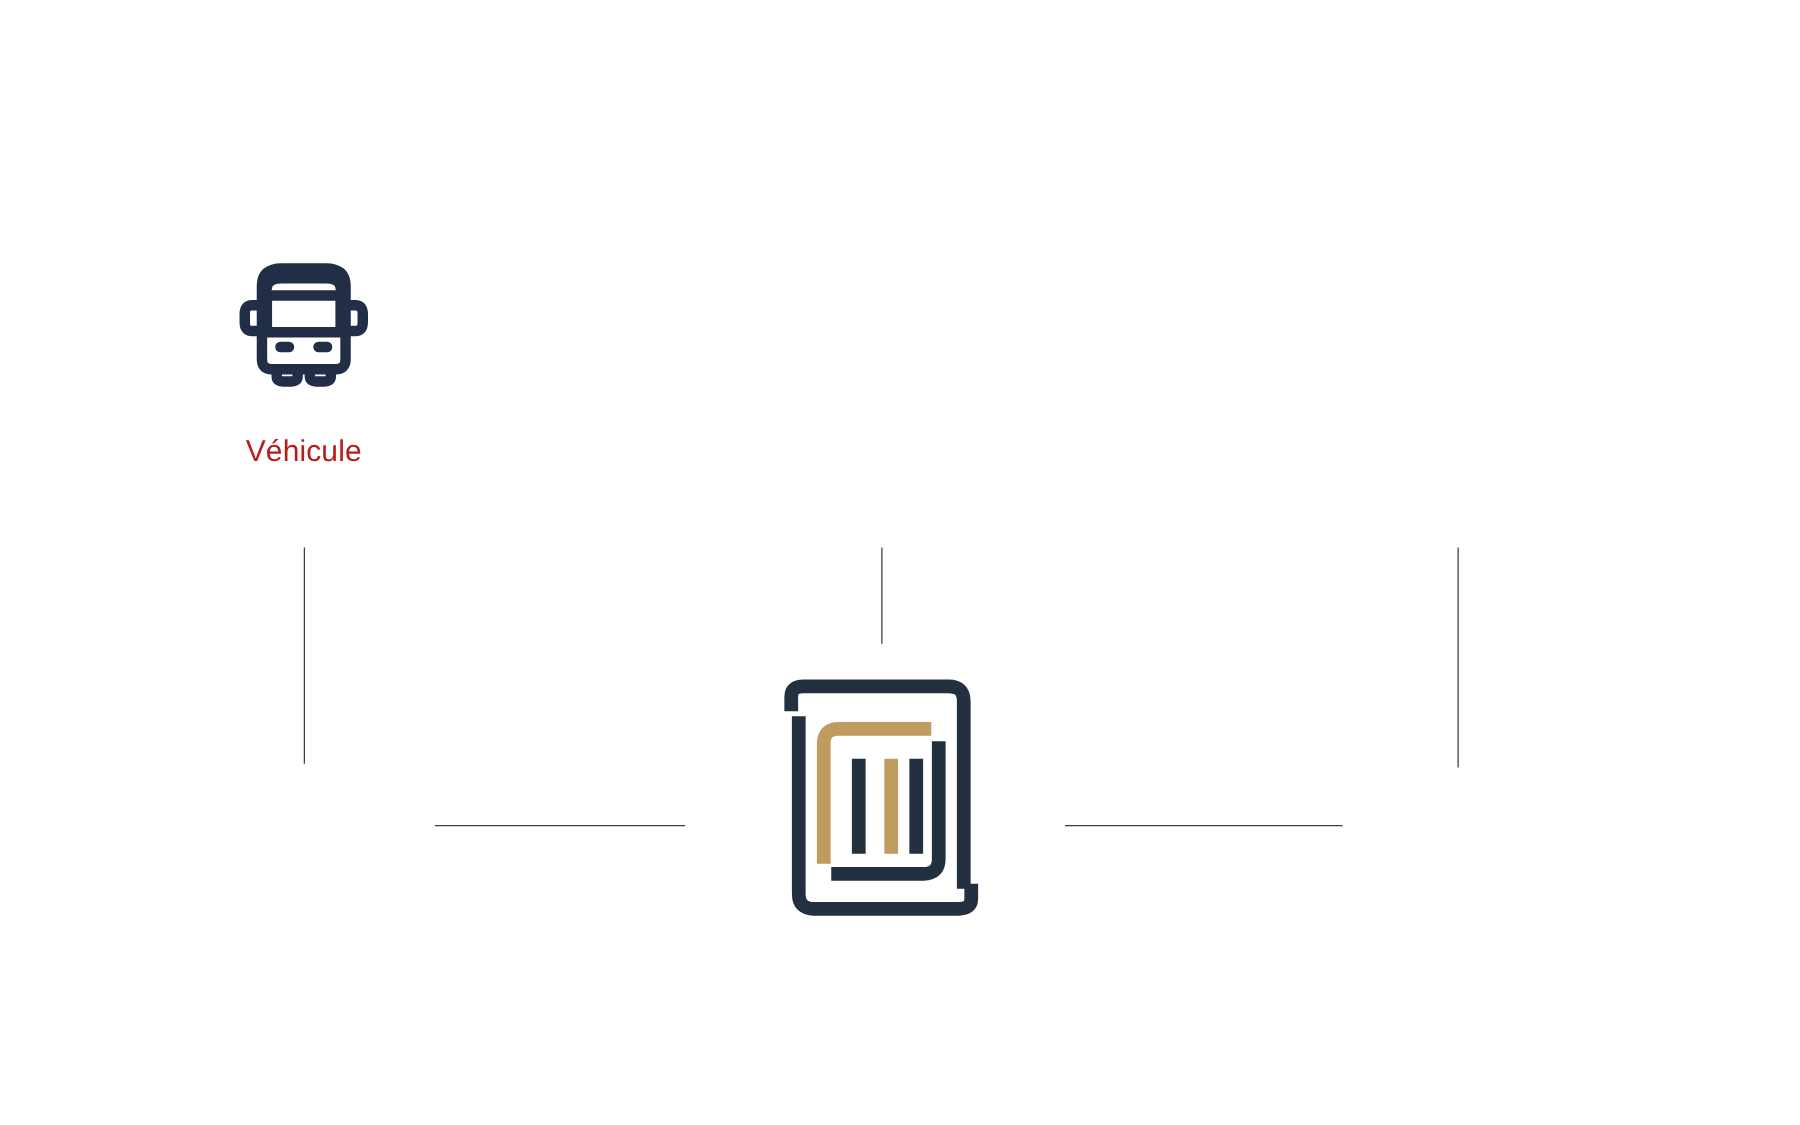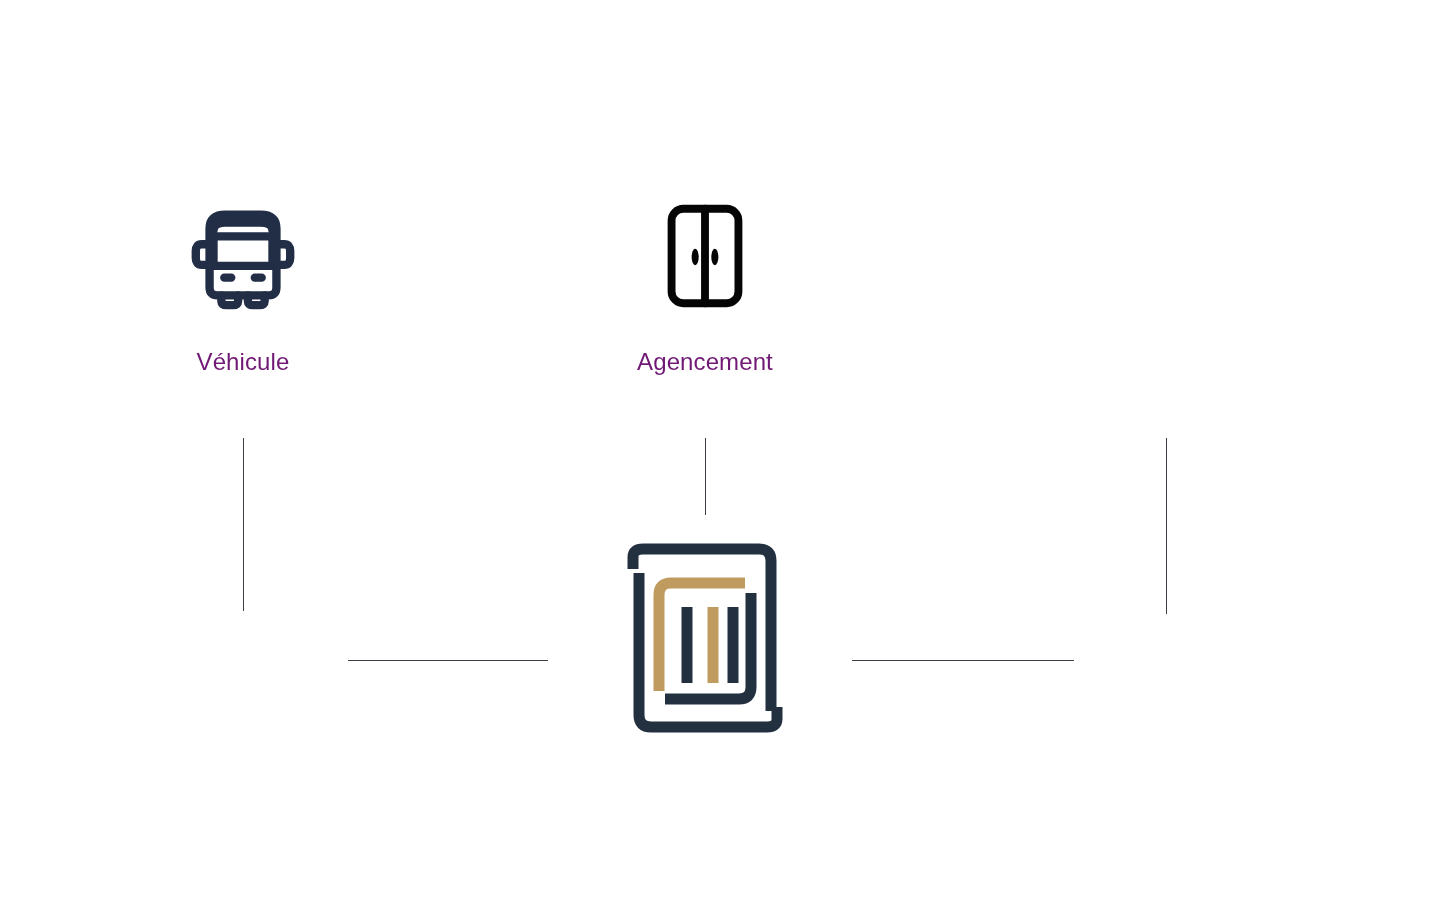--- a/index.html
+++ b/index.html
@@ -36,21 +36,21 @@
     display: flex;
     align-items: center;
     justify-content: center;
   }
   .pillar-icon svg { display: block; }
 
   .pillar-label {
     margin-top: 32px;
     font-size: 24px;
     line-height: 1.2;
-    color: #701a75;
+    color: #b91c1c;
     letter-spacing: 0.1px;
     font-weight: 400;
     white-space: nowrap;
   }
 
   #pillar-vehicule  { left: 113px;  top: 196px; }
   #pillar-agencement{ left: 575px;  top: 196px; }
   #pillar-savoir    { left: 1034px; top: 196px; }
 
   
@@ -102,33 +102,20 @@
           <path d="M72 82 L79 82"></path>
 
           <path d="M38 100 L38 106 Q38 110 43 110 L50 110 Q55 110 55 106 L55 100"></path>
           <path d="M65 100 L65 106 Q65 110 70 110 L77 110 Q82 110 82 106 L82 100"></path>
         </g>
       </svg>
     </div>
     <div class="pillar-label">Véhicule</div>
   </div>
 
-  <div class="pillar" id="pillar-agencement">
-    <div class="pillar-icon">
-      <svg width="118" height="118" viewBox="0 0 120 120" aria-hidden="true">
-        <g fill="none" stroke="#050505" stroke-width="8" stroke-linecap="round" stroke-linejoin="round">
-          <rect x="26" y="12" width="68" height="96" rx="12" ry="12"></rect>
-          <path d="M60 12 L60 108"></path>
-        </g>
-        <ellipse cx="50" cy="61" rx="3.6" ry="8.4" fill="#050505"></ellipse>
-        <ellipse cx="70" cy="61" rx="3.6" ry="8.4" fill="#050505"></ellipse>
-      </svg>
-    </div>
-    <div class="pillar-label">Agencement</div>
-  </div>
 
 
   <div class="conn conn-v" id="conn-left-v"></div>
   <div class="conn conn-v" id="conn-center-v"></div>
   <div class="conn conn-v" id="conn-right-v"></div>
   <div class="conn conn-h" id="conn-left-h"></div>
   <div class="conn conn-h" id="conn-right-h"></div>
 
   <div id="brand-logo">
     <svg width="168" height="196" viewBox="0 0 168 196" aria-hidden="true">

